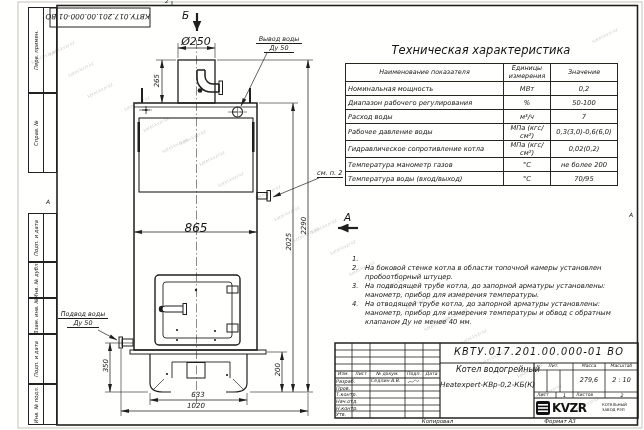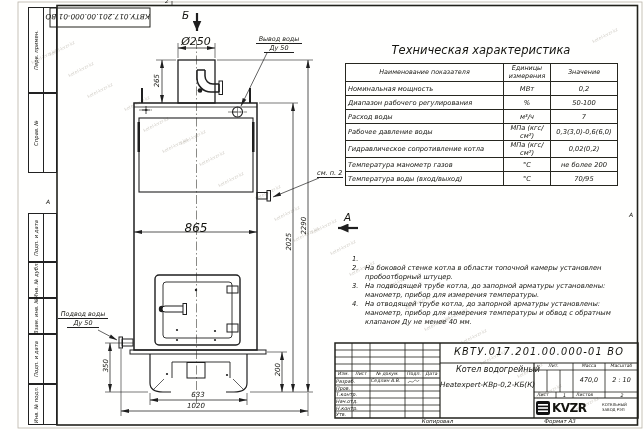--- a/index.html
+++ b/index.html
@@ -365,21 +365,21 @@
   <div class="t" style="left:336px;top:385.5px;font-size:4.9px;">Пров.</div>
   <div class="t" style="left:336px;top:392px;font-size:4.9px;">Т.контр.</div>
   <div class="t" style="left:336px;top:399px;font-size:4.9px;">Нач.отд.</div>
   <div class="t" style="left:336px;top:405.5px;font-size:4.9px;">Н.контр.</div>
   <div class="t" style="left:336px;top:412px;font-size:4.9px;">Утв.</div>
   <div class="t" style="left:371px;top:379px;font-size:4.7px;">Седлин А.В.</div>
 
   <div class="t tc" style="left:534px;top:364px;width:39px;font-size:4.6px;">Лит.</div>
   <div class="t tc" style="left:573px;top:364px;width:32px;font-size:4.6px;">Масса</div>
   <div class="t tc" style="left:605px;top:364px;width:33px;font-size:4.6px;">Масштаб</div>
-  <div class="t tc" style="left:573px;top:377px;width:32px;font-size:6.4px;">470,0</div>
+  <div class="t tc" style="left:573px;top:377px;width:32px;font-size:6.4px;">279,6</div>
   <div class="t tc" style="left:605px;top:377px;width:33px;font-size:6.4px;">2 : 10</div>
 
   <div class="t" style="left:537px;top:392.5px;font-size:4.6px;">Лист</div>
   <div class="t tc" style="left:556px;top:392.5px;width:17px;font-size:4.8px;">1</div>
   <div class="t" style="left:576px;top:392.5px;font-size:4.6px;">Листов</div>
   <div class="t tc" style="left:612px;top:392.5px;width:20px;font-size:4.8px;">2</div>
 
   <div class="abs" style="left:536px;top:399px;width:100px;height:18px;display:flex;align-items:center;gap:2px;">
     <svg width="14" height="14" viewBox="0 0 14 14">
         <rect x="0" y="0" width="14" height="14" rx="2" fill="#111"></rect>

